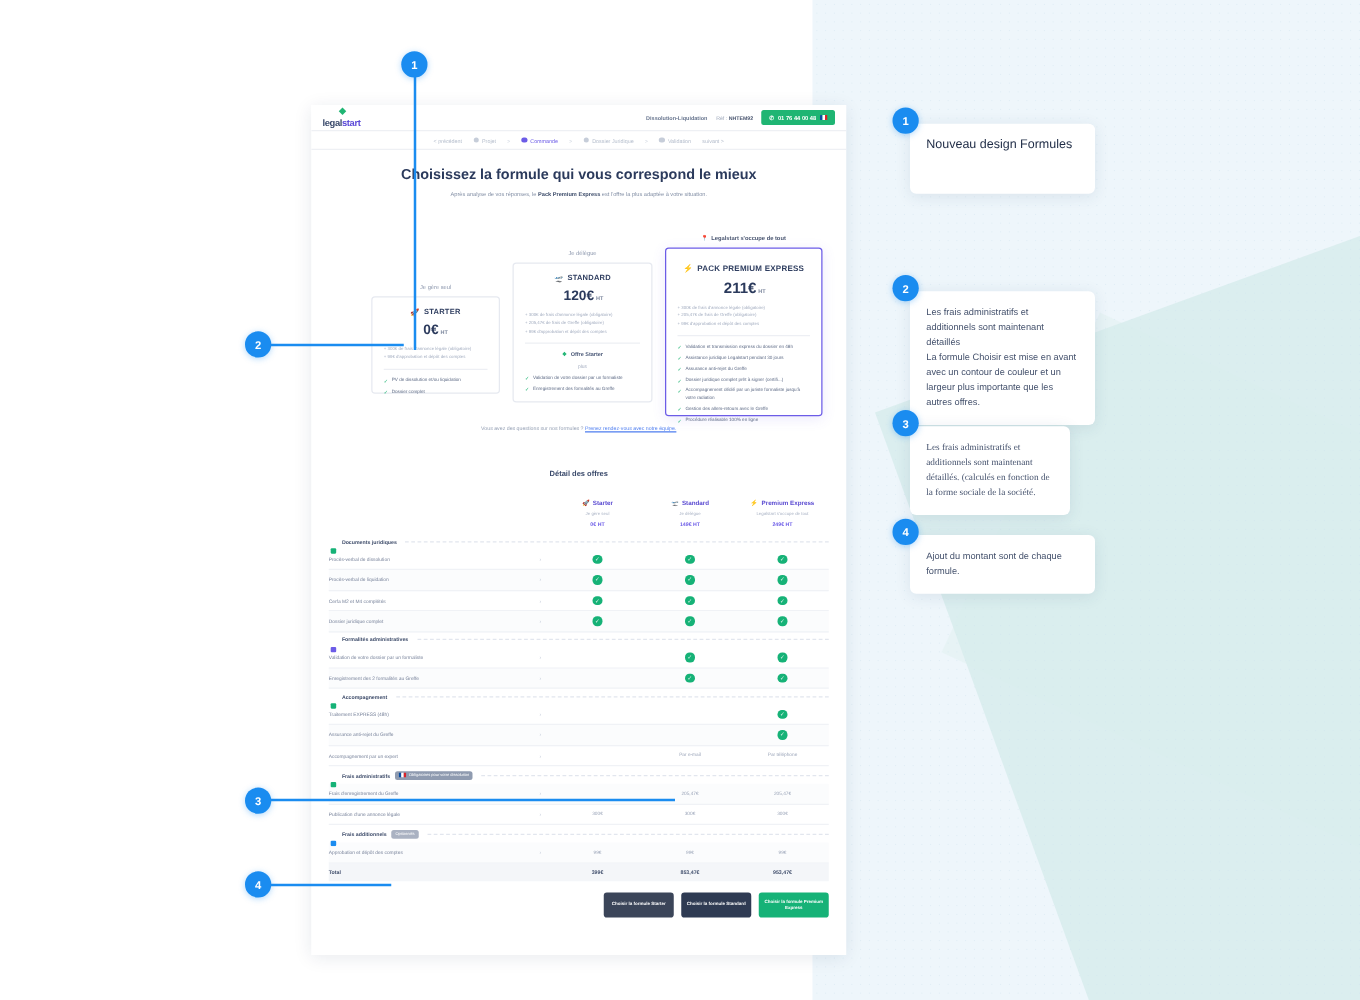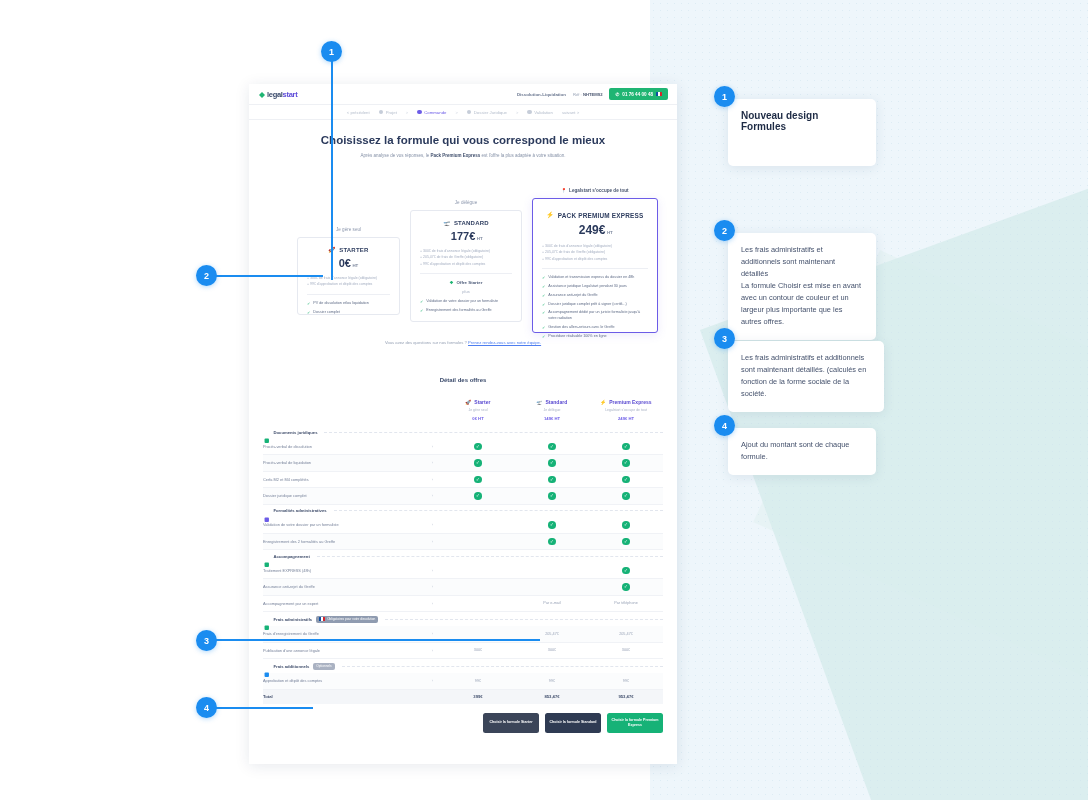--- a/index.html
+++ b/index.html
@@ -54,20 +54,21 @@
     height: 21px;
     border-bottom: 1px solid #eef0f4;
     display: flex; align-items: center;
     padding: 0 9px;
     background: #fff;
   }
   .logo {
     display: flex; align-items: center; gap: 2px;
     font-size: 8px; font-weight: bold; color: #2d3b5e;
     letter-spacing: -.3px;
+    flex-direction: column;
   }
   .logo-mark {
     width: 7px; height: 7px;
     position: relative;
   }
   .logo-mark svg { display:block; }
   .logo-text { font-size: 7.5px; color:#3a4a6b; }
   .logo-text .accent { color:#5d4bd8; }
   .header-right {
     margin-left: auto;
@@ -317,21 +318,21 @@
     position: absolute;
     background: #fff;
     border-radius: 5px;
     box-shadow: 0 2px 12px rgba(40,70,110,.10);
     padding: 11px 13px 12px;
   }
   .ann-card h3 {
     font-size: 10px;
     color: #1e2b45;
     margin-bottom: 22px;
-    font-weight: bold;
+    font-weight: normal;
   }
   .ann-card p {
     font-size: 7.4px;
     color: #44516c;
     line-height: 1.62;
   }
   .num {
     position: absolute;
     width: 21px; height: 21px;
     border-radius: 50%;
@@ -440,21 +441,21 @@
       </div>
     </div>
 
     <div class="plan-eyebrow eyebrow-standard">Je délègue</div>
     <div class="card card-standard">
       <div class="card-inner">
         <div class="plan-name">
           <span>🛫</span>
           <span>STANDARD</span>
         </div>
-        <div class="plan-price"><span style="font-size:11px;color:#2b3a5c">177€</span><span>HT</span></div>
+        <div class="plan-price"><span style="font-size:11px;color:#2b3a5c">120€</span><span>HT</span></div>
         <ul class="fee-list">
           <li>+ 300€ de frais d'annonce légale (obligatoire)</li>
           <li>+ 205,47€ de frais de Greffe (obligatoire)</li>
           <li>+ 99€ d'approbation et dépôt des comptes</li>
         </ul>
         <div class="divider"></div>
         <div class="offre-row">
           <span style="color:#1fb573">❖</span>
           <span>Offre Starter</span>
         </div>
@@ -476,21 +477,21 @@
       <span>📍</span>
       <span>Legalstart s'occupe de tout</span>
     </div>
     <div class="badge-pop">LA PLUS CHOISIE</div>
     <div class="card card-premium">
       <div class="card-inner">
         <div class="plan-name">
           <span style="color:#6c5ce7">⚡</span>
           <span>PACK PREMIUM EXPRESS</span>
         </div>
-        <div class="plan-price"><span style="font-size:12px;color:#2b3a5c">249€</span><span>HT</span></div>
+        <div class="plan-price"><span style="font-size:12px;color:#2b3a5c">211€</span><span>HT</span></div>
         <ul class="fee-list">
           <li>+ 300€ de frais d'annonce légale (obligatoire)</li>
           <li>+ 205,47€ de frais de Greffe (obligatoire)</li>
           <li>+ 99€ d'approbation et dépôt des comptes</li>
         </ul>
         <div class="divider"></div>
         <ul class="feat-list">
           <li>
               <span class="chk">✓</span>
               <span>Validation et transmission express du dossier en 48h</span>
@@ -748,20 +749,20 @@
   <h3>Nouveau design Formules</h3>
 </div>
 
 <div class="num" style="left:714px; top:220px;">2</div>
 <div class="ann-card" style="left:728px; top:233px; width:148px;">
   <p style="white-space:pre-line">Les frais administratifs et additionnels sont maintenant détaillés
 La formule Choisir est mise en avant avec un contour de couleur et un largeur plus importante que les autres offres.</p>
 </div>
 
 <div class="num" style="left:714px; top:328px;">3</div>
-<div class="ann-card" style="left:728px; top:341px; width:156px;">
+<div class="ann-card" style="left:728px; top:341px; width:128px;font-family:Liberation Serif, serif;">
   <p style="white-space:pre-line">Les frais administratifs et additionnels sont maintenant détaillés. (calculés en fonction de la forme sociale de la société.</p>
 </div>
 
 <div class="num" style="left:714px; top:415px;">4</div>
 <div class="ann-card" style="left:728px; top:428px; width:148px;">
   <p style="white-space:pre-line">Ajout du montant sont de chaque formule.</p>
 </div>
 
 </body></html>

